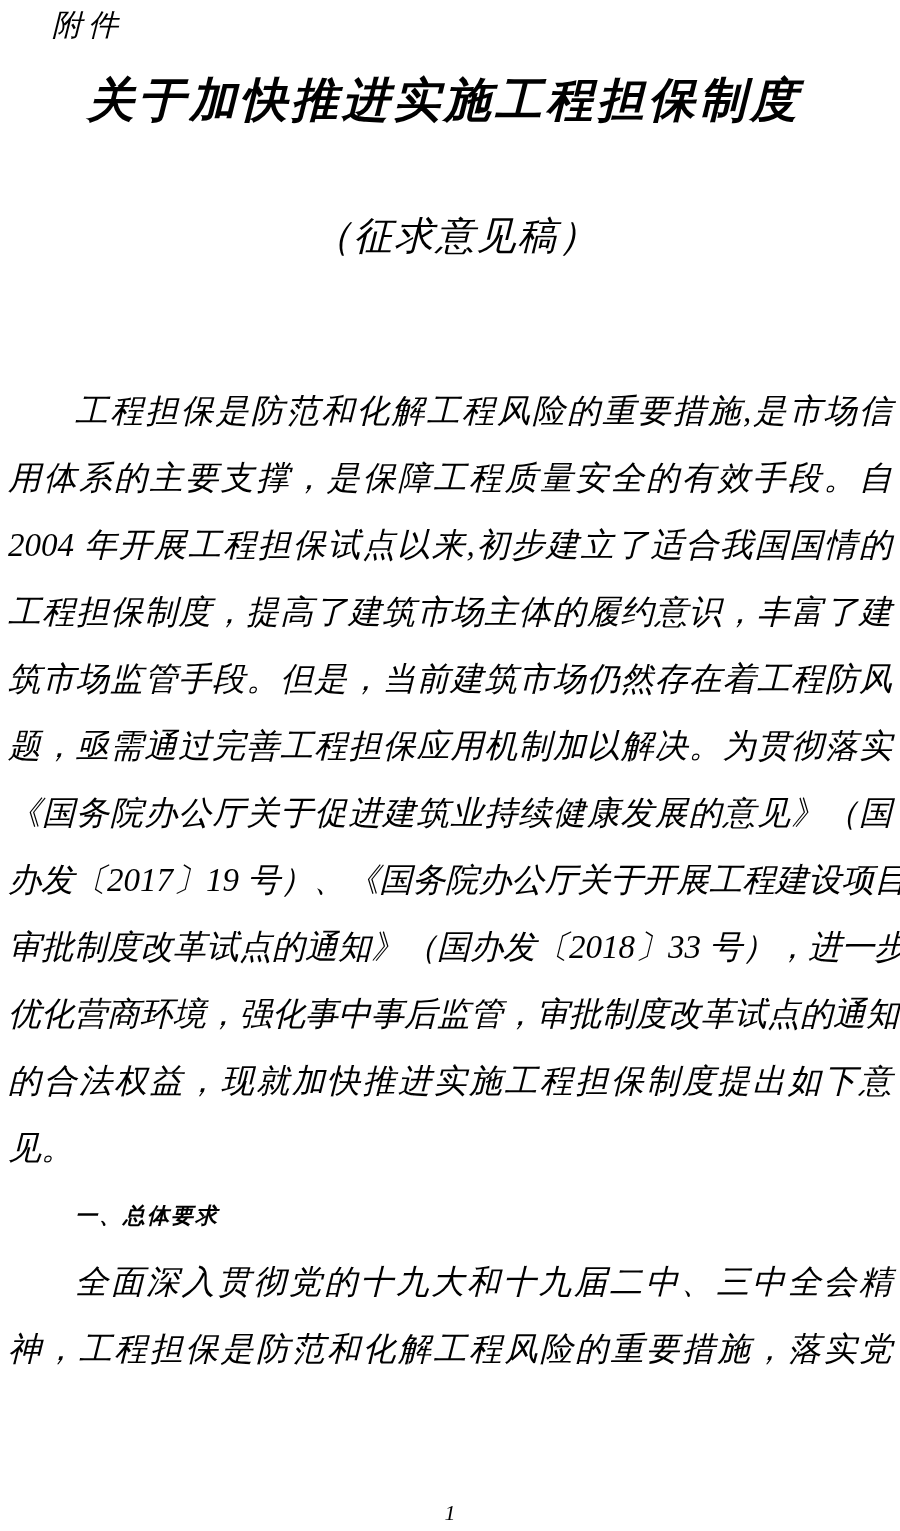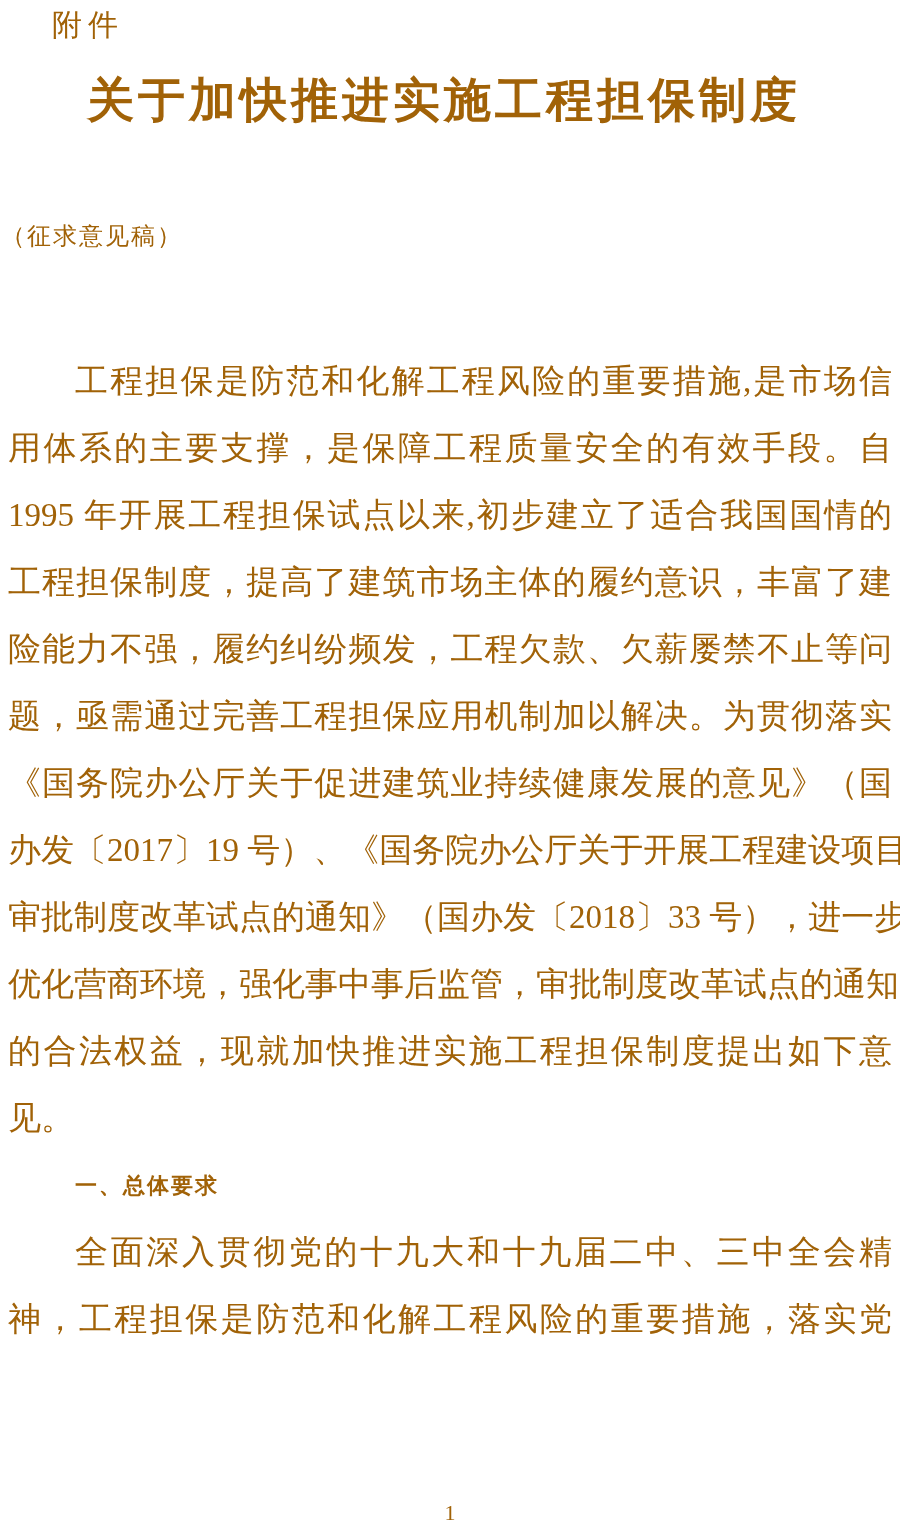--- a/index.html
+++ b/index.html
@@ -1,23 +1,24 @@
 <!DOCTYPE html>
 <html><head>
 <meta charset="utf-8">
 <style>
   html, body { margin: 0; padding: 0; background: #ffffff; }
   .page {
     position: relative;
     width: 900px;
     height: 1531px;
     background: #ffffff;
-    color: #a16207;
+    color: #000000;
     overflow: hidden;
     font-family: "Liberation Serif", "DejaVu Serif", serif;
+    font-style: italic;
   }
   .attachment {
     position: absolute;
     left: 52px;
     top: 6px;
     font-size: 30px;
     line-height: 38px;
     letter-spacing: 6px;
   }
   .title {
@@ -30,29 +31,30 @@
     font-family: "Liberation Sans", "DejaVu Sans", sans-serif;
     font-weight: bold;
     font-size: 47px;
     line-height: 71px;
     letter-spacing: 4px;
   }
   .title-line { display: block; }
   .subtitle {
     position: absolute;
     top: 216px;
-    left: 1px;
+    left: 12px;
     right: 0;
-    font-size: 24px;
+    text-align: center;
+    font-size: 39px;
     line-height: 40px;
     letter-spacing: 2px;
   }
   .body {
     position: absolute;
-    top: 348px;
+    top: 378px;
     left: 8px;
     right: 8px;
     font-size: 33px;
   }
   .line {
     height: 67px;
     line-height: 67px;
     white-space: nowrap;
     text-align: justify;
     text-align-last: justify;
@@ -90,23 +92,23 @@
 
   <h1 class="title">
     <span class="title-line">关于加快推进实施工程担保制度</span>
   </h1>
 
   <div class="subtitle">（征求意见稿）</div>
 
   <div class="body">
     <div class="line indent">工程担保是防范和化解工程风险的重要措施,是市场信</div>
     <div class="line">用体系的主要支撑，是保障工程质量安全的有效手段。自</div>
-    <div class="line">1995 年开展工程担保试点以来,初步建立了适合我国国情的</div>
+    <div class="line">2004 年开展工程担保试点以来,初步建立了适合我国国情的</div>
     <div class="line">工程担保制度，提高了建筑市场主体的履约意识，丰富了建</div>
-    <div class="line">险能力不强，履约纠纷频发，工程欠款、欠薪屡禁不止等问</div>
+    <div class="line">筑市场监管手段。但是，当前建筑市场仍然存在着工程防风</div>
     <div class="line">题，亟需通过完善工程担保应用机制加以解决。为贯彻落实</div>
     <div class="line">《国务院办公厅关于促进建筑业持续健康发展的意见》（国</div>
     <div class="line">办发〔2017〕19 号）、《国务院办公厅关于开展工程建设项目</div>
     <div class="line">审批制度改革试点的通知》（国办发〔2018〕33 号），进一步</div>
     <div class="line">优化营商环境，强化事中事后监管，审批制度改革试点的通知</div>
     <div class="line">的合法权益，现就加快推进实施工程担保制度提出如下意</div>
     <div class="line plain">见。</div>
 
     <div class="heading">一、总体要求</div>
 

